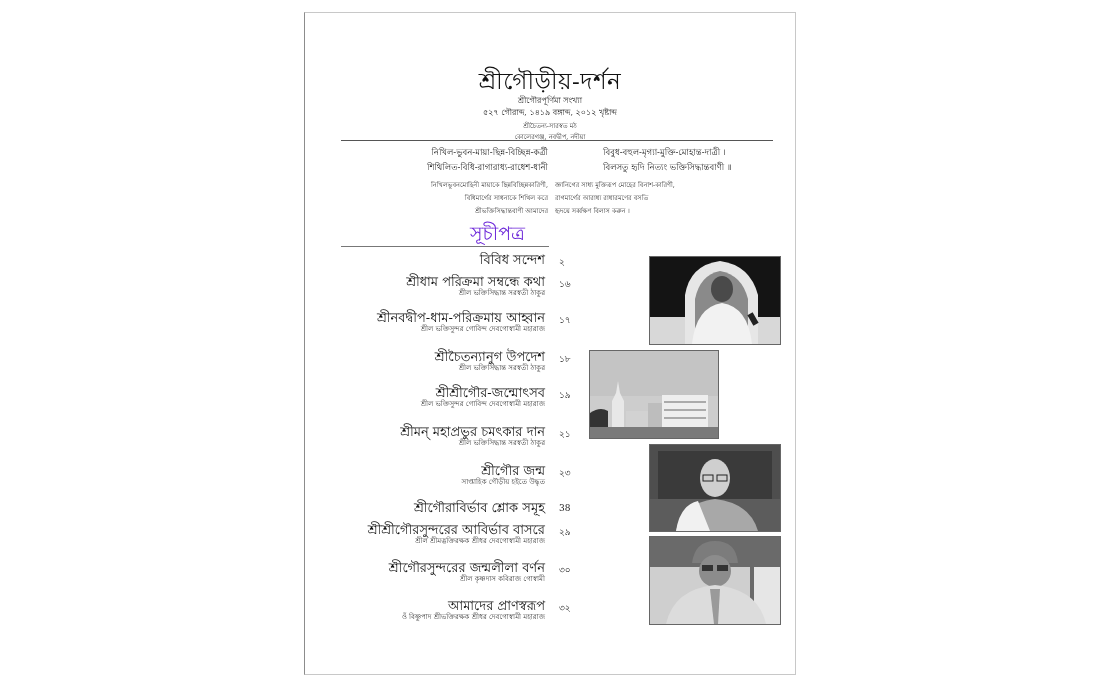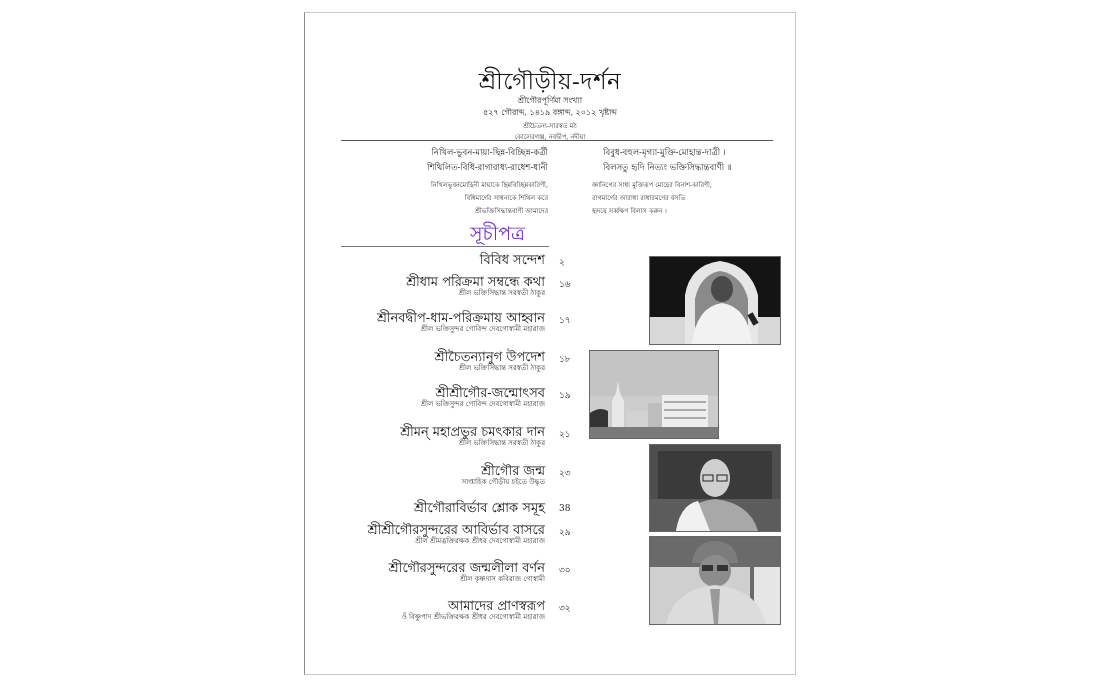--- a/index.html
+++ b/index.html
@@ -14,21 +14,21 @@
   .title { left:0; width:490px; top:44px; font-size:23px; color:#111; letter-spacing:0.5px;margin-top:6px; }
   .issue { left:0; width:490px; top:81px; font-size:8px; color:#222; }
   .dates { left:0; width:490px; top:93px; font-size:8px; color:#222; }
   .math1 { left:0; width:490px; top:108px; font-size:6.5px; color:#333; }
   .math2 { left:0; width:490px; top:119px; font-size:6.5px; color:#333; }
   .rule { background:#555; height:1px; }
   .rule-top { left:36px; top:127px; width:432px; }
   .verse-l { right:247px; text-align:right; font-size:8.5px; color:#222; white-space:nowrap; }
   .verse-r { left:250px; text-align:center; font-size:8.5px; color:#222; white-space:nowrap;margin-left:48px; }
   .tr-l { right:247px; text-align:center; font-size:6.5px; color:#333; white-space:nowrap; }
-  .tr-r { left:250px; text-align:left; font-size:6.5px; color:#333; white-space:nowrap;margin-left:37px; }
+  .tr-r { left:250px; text-align:left; font-size:6.5px; color:#333; white-space:nowrap; }
   .toc-heading { right:270px; top:206px; font-size:19px; color:#6d28d9; }
   .rule-toc { left:36px; top:233px; width:208px; background:#777; }
   .toc-entry { position:absolute; right:250px; text-align:right; white-space:nowrap; }
   .toc-title { font-size:13px; color:#111; line-height:12px; }
   .toc-author { font-size:7px; color:#333; line-height:10px; }
   .toc-page { position:absolute; left:254px; font-size:9px; color:#222; }
   .photo { position:absolute; border:1px solid #666; overflow:hidden; }
 </style>
 </head>
 <body>

